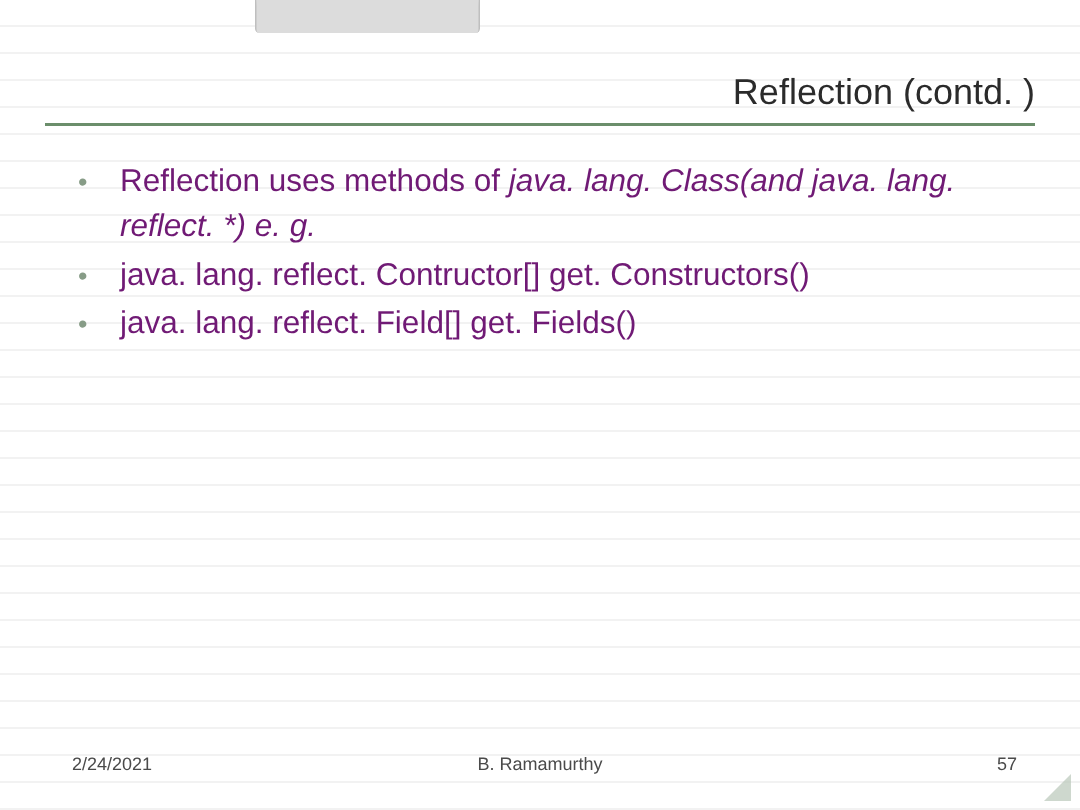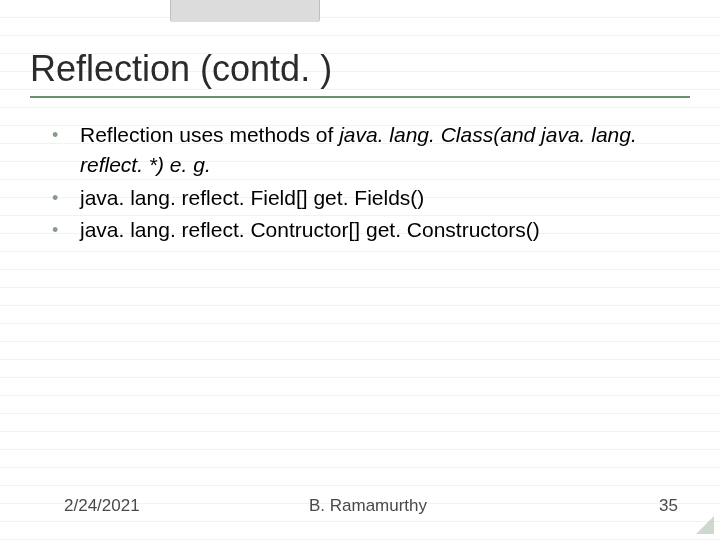--- a/index.html
+++ b/index.html
@@ -37,61 +37,62 @@
     border-bottom-right-radius: 3px;
     z-index: 2;
   }
   .slide {
     position: absolute;
     inset: 0;
     padding: 48px 30px 0 30px;
     z-index: 1;
   }
   .title {
-    font-size: 36px;
+    font-size: 24px;
     font-weight: 400;
     color: #2b2b2b;
     font-family: Verdana, Geneva, sans-serif;
     margin-bottom: 6px;
+    text-align: right;
   }
   .rule {
     border: none;
     border-top: 2px solid #6b8e6b;
     margin-bottom: 22px;
     width: 100%;
   }
   .bullets {
     list-style: none;
     padding-left: 50px;
   }
   .bullets li {
     position: relative;
     font-size: 21px;
     line-height: 1.45;
-    color: #000000;
+    color: #701a75;
     margin-bottom: 2px;
   }
   .bullets li::before {
     content: "•";
     position: absolute;
     left: -28px;
     top: 2px;
     color: #879c87;
     font-size: 18px;
   }
   .ital { font-style: italic; }
   .footer {
     position: absolute;
-    left: 16px; right: 0;
+    left: 0; right: 0;
     bottom: 24px;
     display: flex;
     justify-content: space-between;
     align-items: baseline;
     padding: 0 42px 0 48px;
-    font-size: 17px;
+    font-size: 12px;
     color: #4a4a4a;
     z-index: 3;
   }
   .footer .center { position: absolute; left: 50%; transform: translateX(-50%); }
   .corner {
     position: absolute;
     right: 6px;
     bottom: 6px;
     width: 0; height: 0;
     border-left: 18px solid transparent;
@@ -107,27 +108,27 @@
 <div class="tab"></div>
 
 <div class="slide">
   <h1 class="title">Reflection (contd. )</h1>
   <hr class="rule">
   <ul class="bullets">
     <li>
       <span>Reflection uses methods of </span><span class="ital">java. lang. Class(and java. lang. reflect. *) e. g.</span>
     </li>
     <li>
-      <span>java. lang. reflect. Field[] get. Fields()</span>
+      <span>java. lang. reflect. Contructor[] get. Constructors()</span>
     </li>
     <li>
-      <span>java. lang. reflect. Contructor[] get. Constructors()</span>
+      <span>java. lang. reflect. Field[] get. Fields()</span>
     </li>
   </ul>
 </div>
 
 <div class="footer">
   <span>2/24/2021</span>
   <span class="center">B. Ramamurthy</span>
-  <span>35</span>
+  <span>57</span>
 </div>
 
 <div class="corner"></div>
 
 </body></html>

